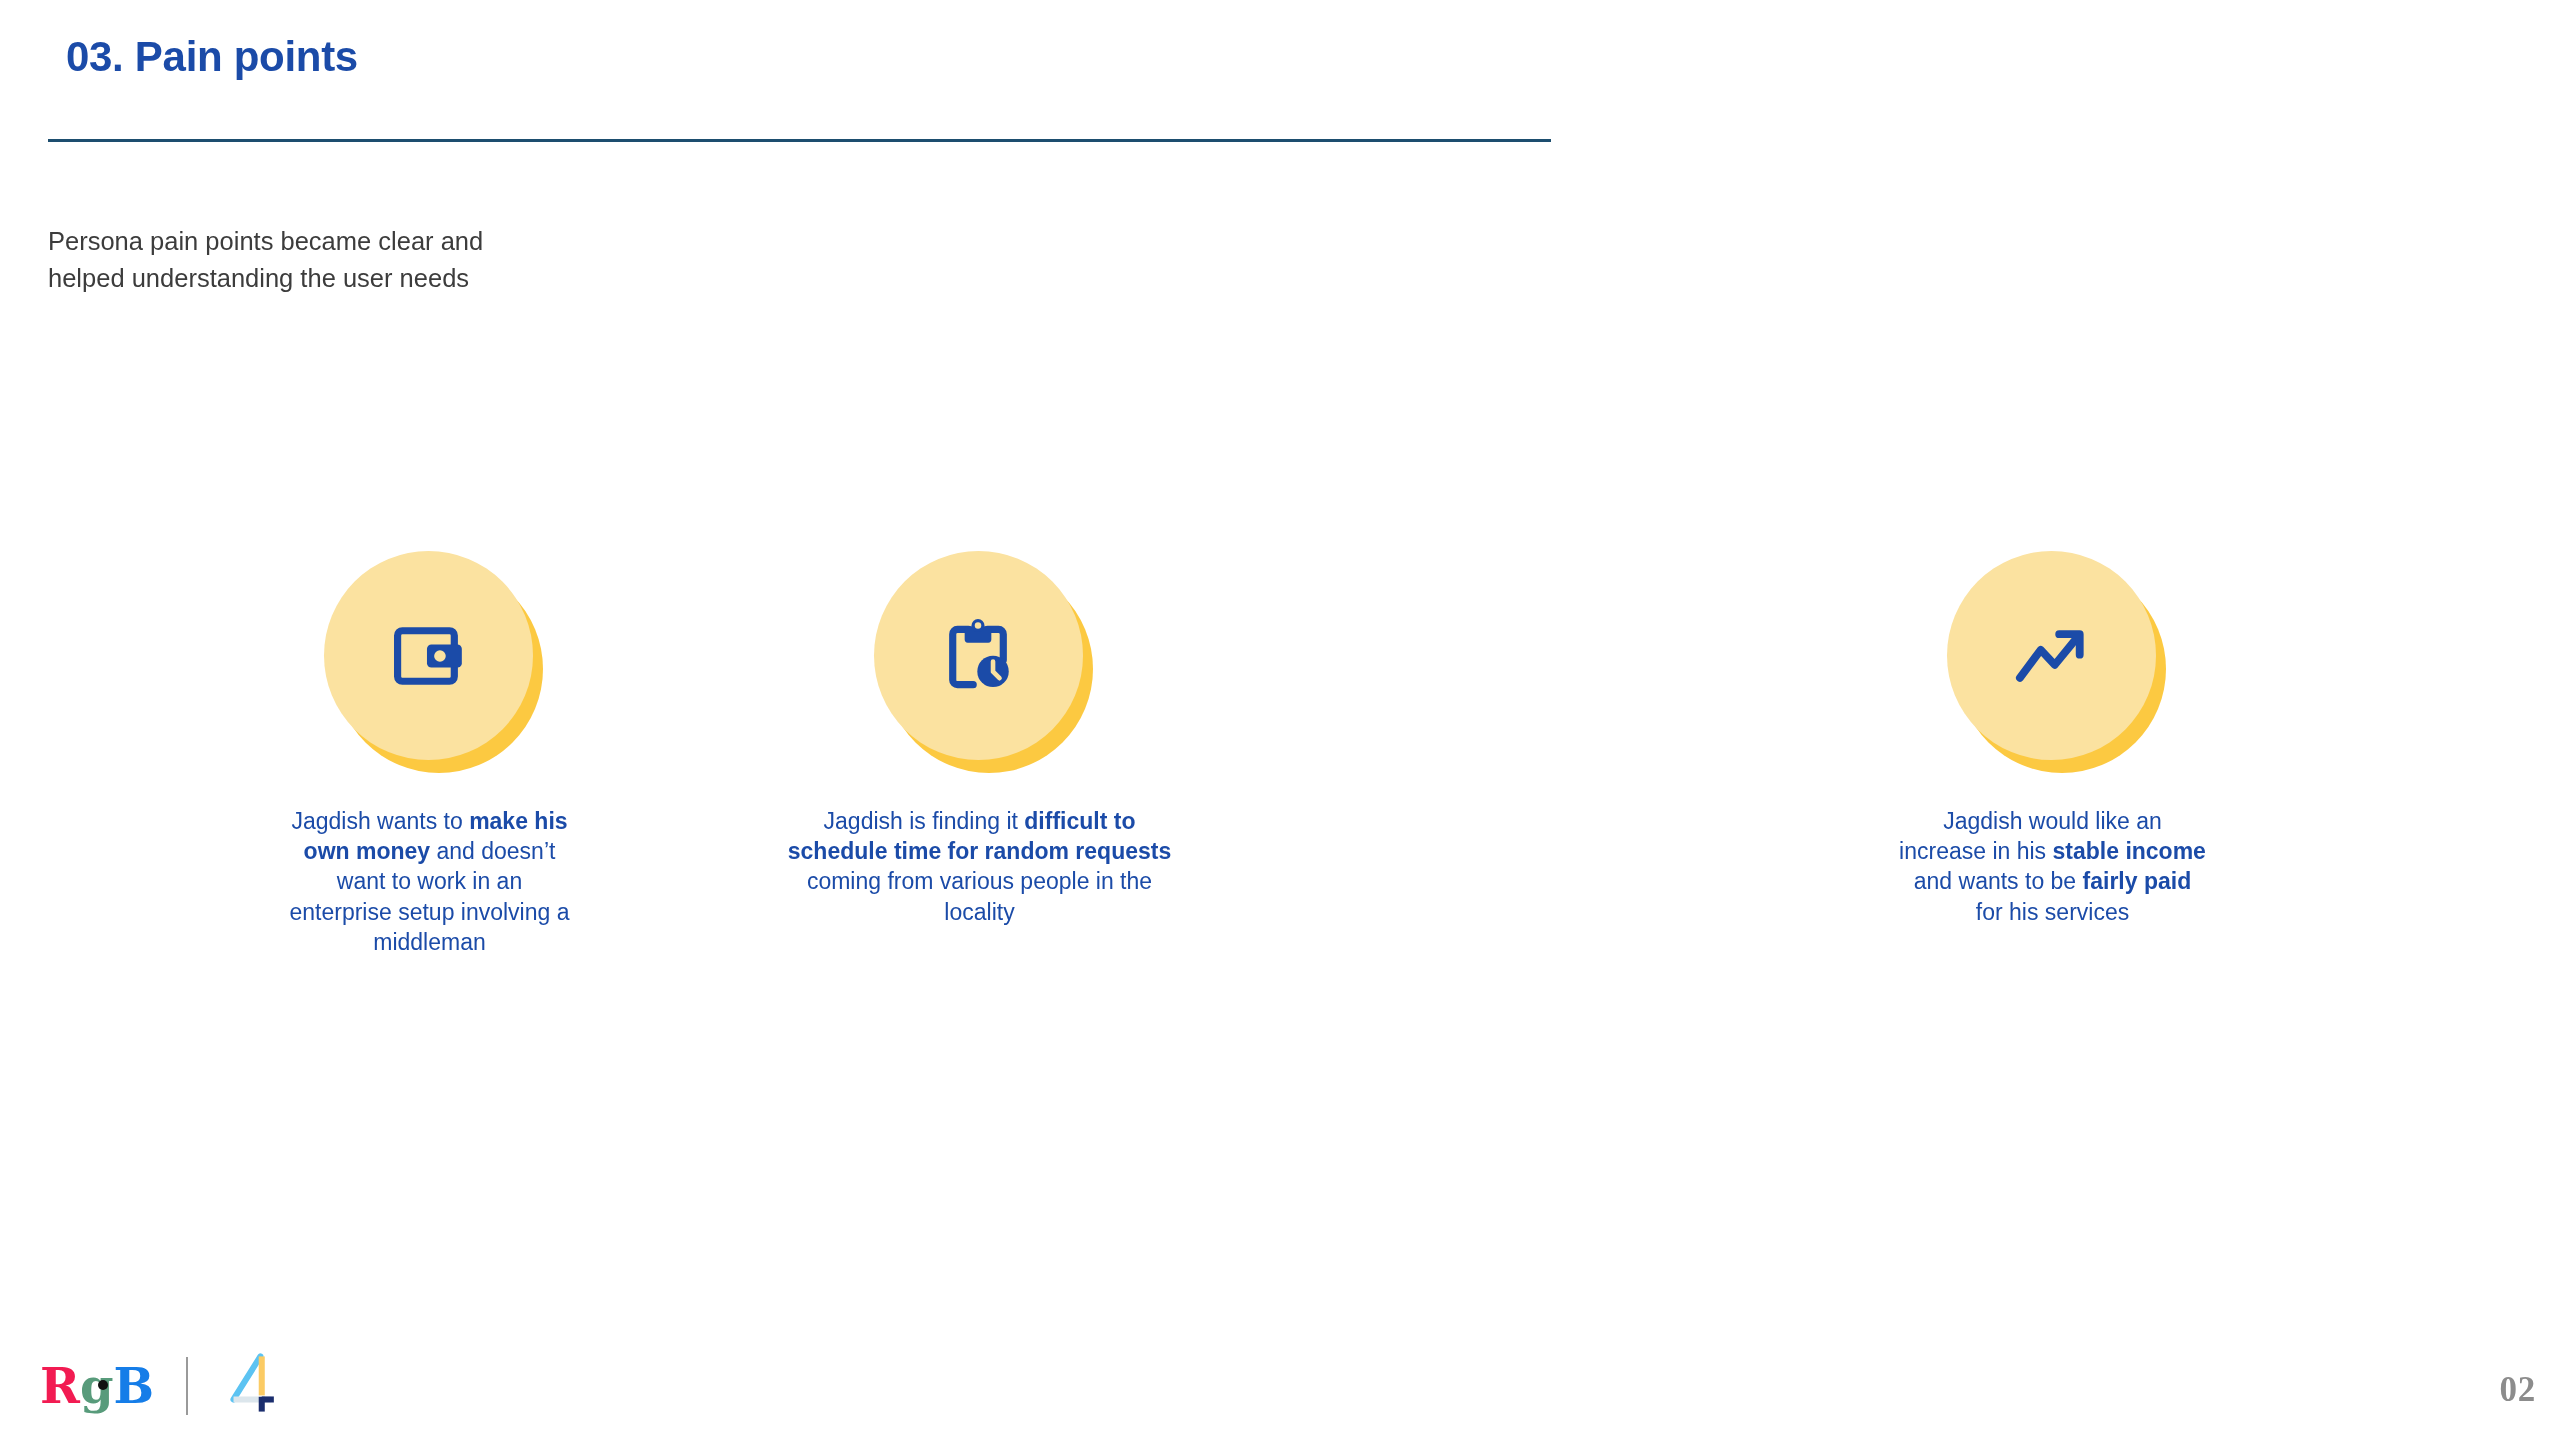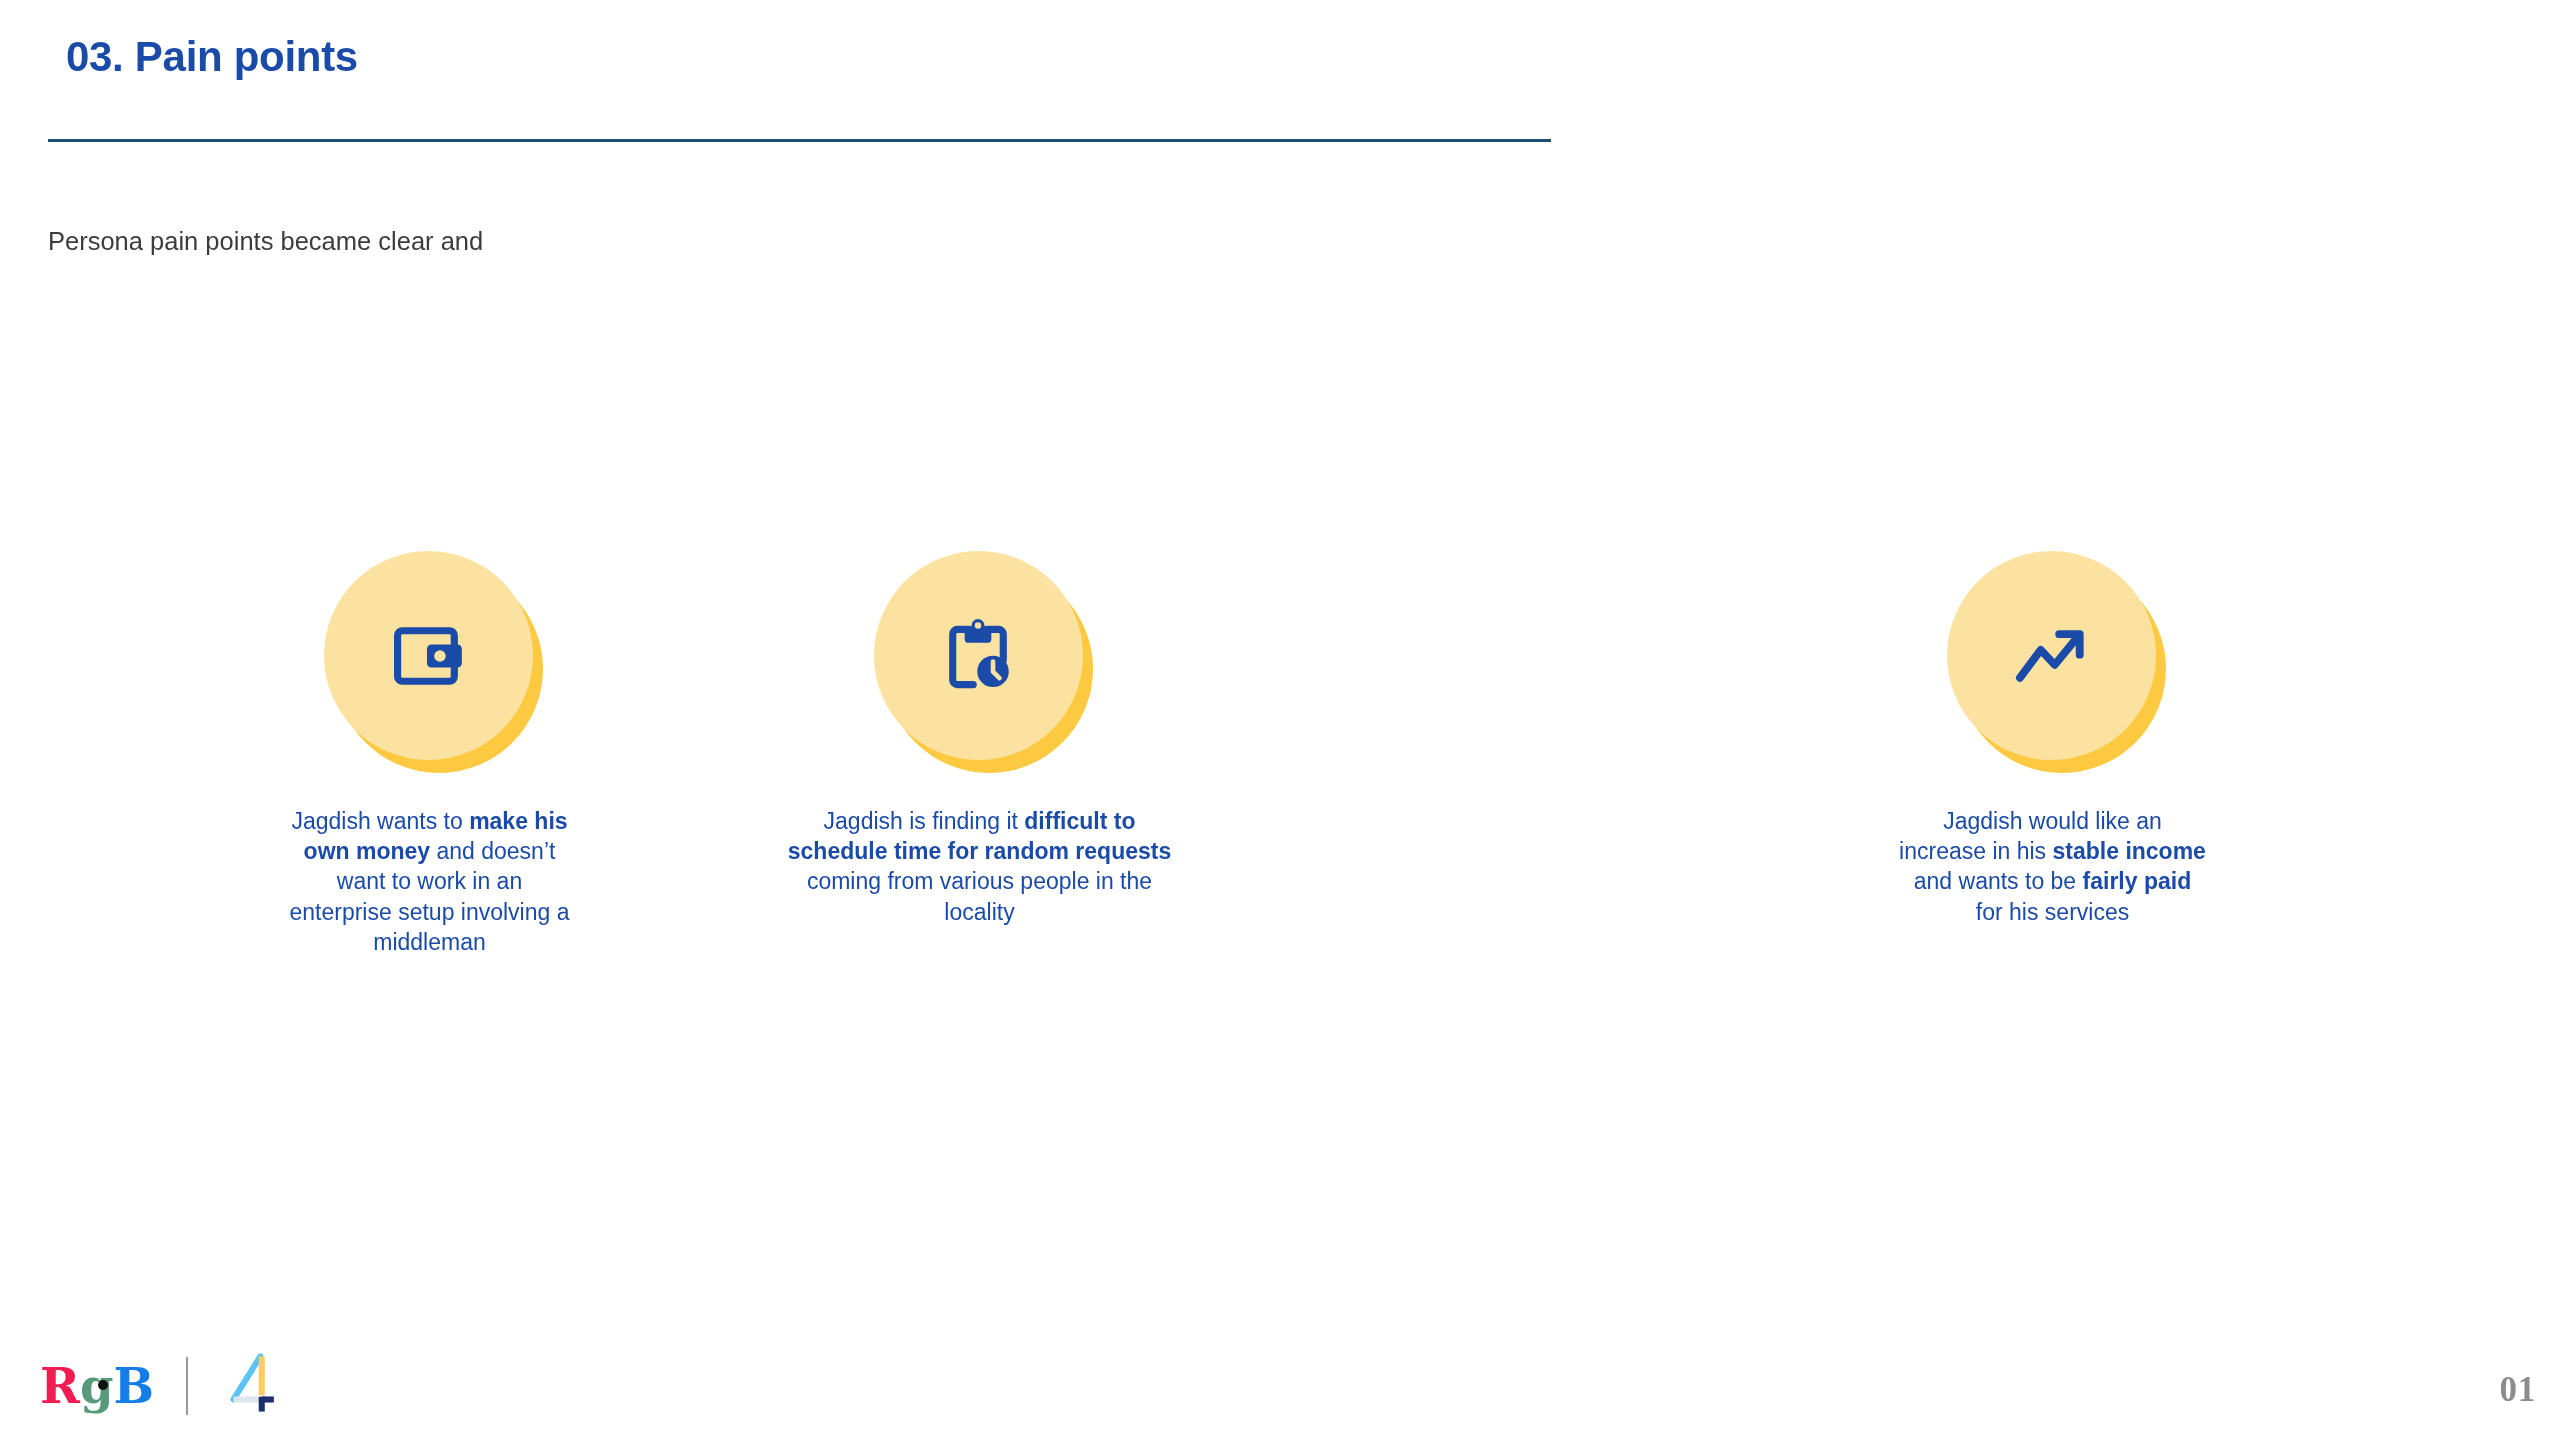--- a/index.html
+++ b/index.html
@@ -180,20 +180,21 @@
 </style>
 </head>
 <body>
 
 <div id="slide-title">03. Pain points</div>
 
 <div id="title-rule"></div>
 
 <div id="subtitle">
   <span class="sub-line">Persona pain points became clear and</span>
+  <span class="sub-line">helped understanding the user needs</span>
 </div>
 
 <div id="cards">
 
   <div class="card card-1">
     <div class="circle-wrap">
       <div class="circle-back"></div>
       <div class="circle-front">
         <svg viewBox="0 0 24 24" aria-hidden="true">
           <g fill="none" stroke="#1B4BA8" stroke-width="2.1" stroke-linejoin="round">
@@ -255,15 +256,15 @@
   <div id="logo-divider"></div>
 
   <svg id="four-logo" viewBox="0 0 110 110" aria-hidden="true">
     <path d="M66 14 L26 78" stroke="#5CC3F2" stroke-width="9" stroke-linecap="round" fill="none"></path>
     <path d="M68 14 L68 72" stroke="#FBCB64" stroke-width="9" stroke-linecap="butt" fill="none"></path>
     <path d="M26 78 L82 78" stroke="#DCE6EC" stroke-width="9" stroke-linecap="butt" fill="none"></path>
     <path d="M68 74 L68 96" stroke="#1B2E6E" stroke-width="9" stroke-linecap="butt" fill="none"></path>
     <path d="M68 78 L86 78" stroke="#1B2E6E" stroke-width="9" stroke-linecap="butt" fill="none"></path>
   </svg>
 
-  <div id="page-number">01</div>
+  <div id="page-number">02</div>
 </div>
 
 
 </body></html>

